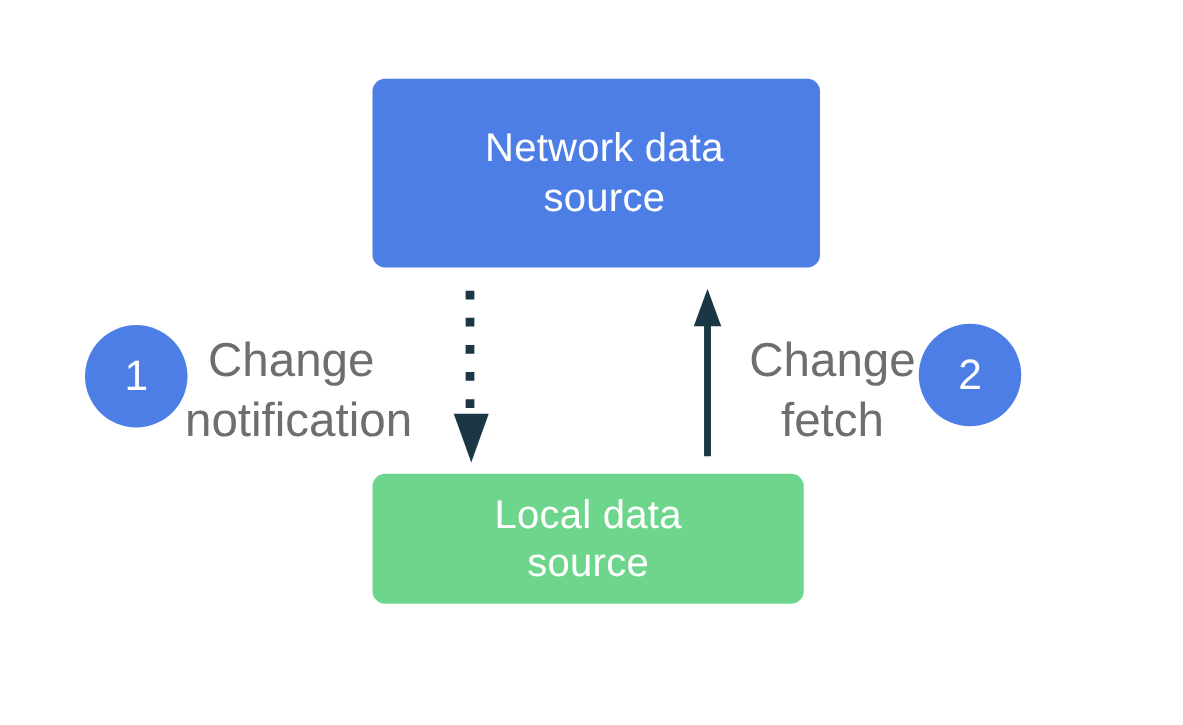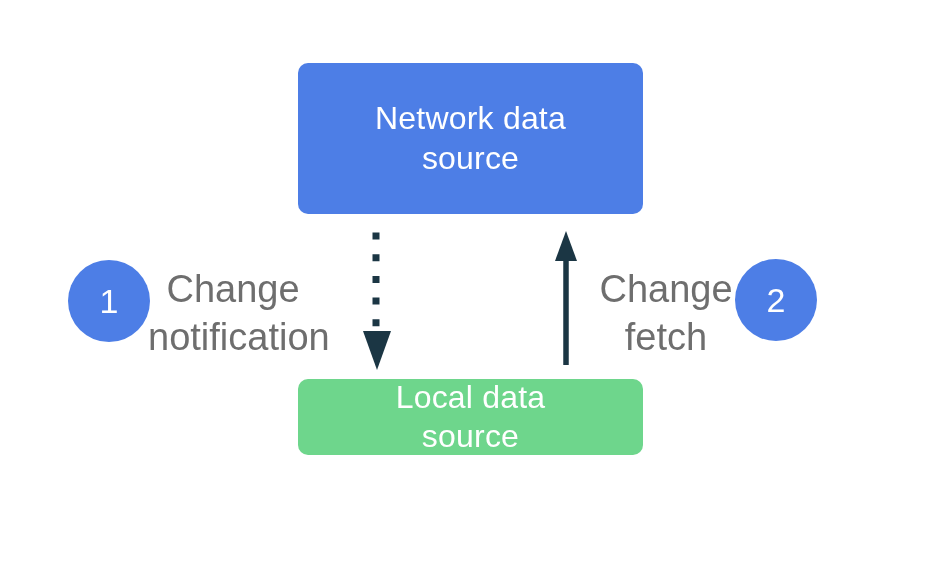--- a/index.html
+++ b/index.html
@@ -26,26 +26,27 @@
     font-size: 32px;
     line-height: 1.22;
     white-space: pre-line;
     letter-spacing: 0.2px;
   }
   .node.network {
     left: 298px;
     top: 63px;
     width: 345px;
     height: 151px;
+    padding-left: 13px;
   }
   .node.local {
     left: 298px;
     top: 379px;
     width: 345px;
-    height: 76px;
+    height: 104px;
   }
   .badge {
     position: absolute;
     width: 82px;
     height: 82px;
     border-radius: 50%;
     display: flex;
     align-items: center;
     justify-content: center;
     color: #ffffff;

